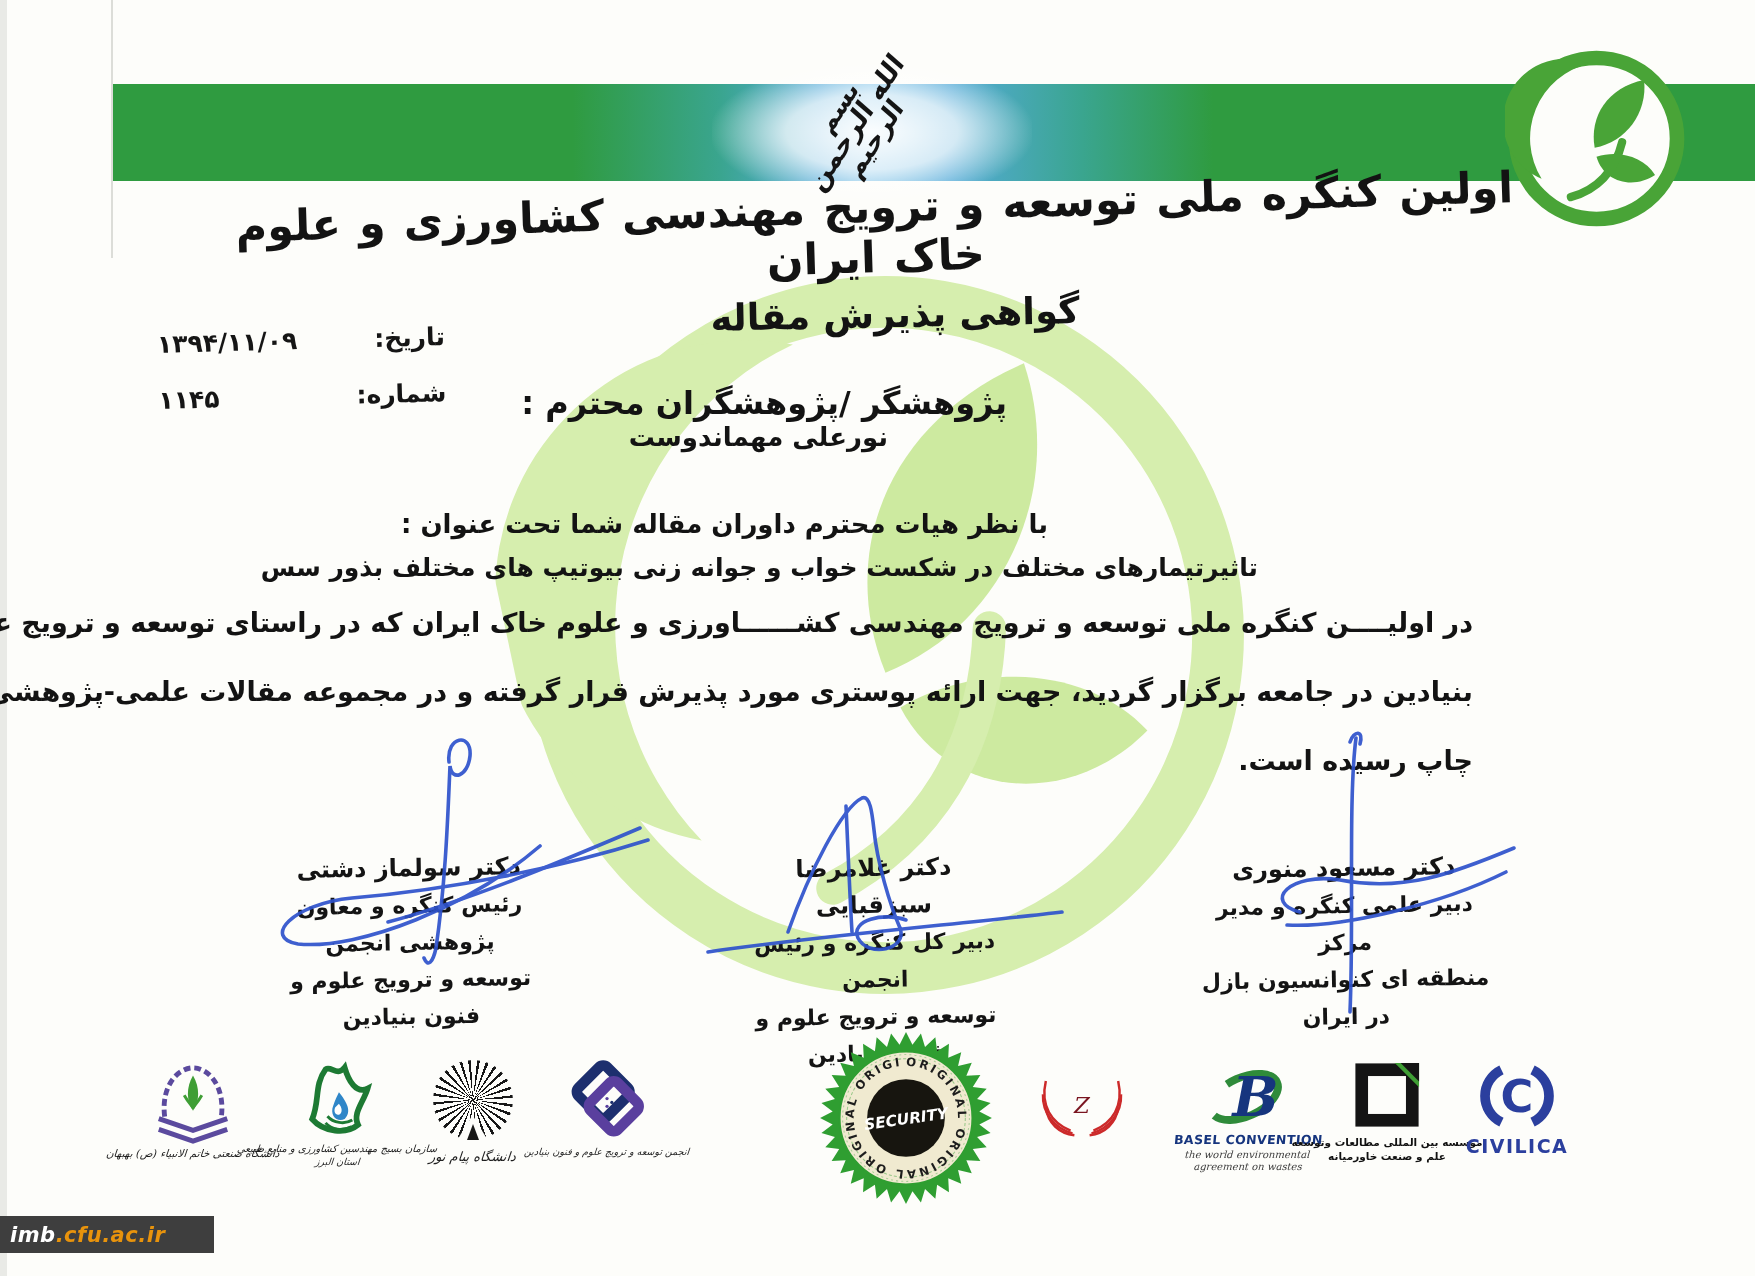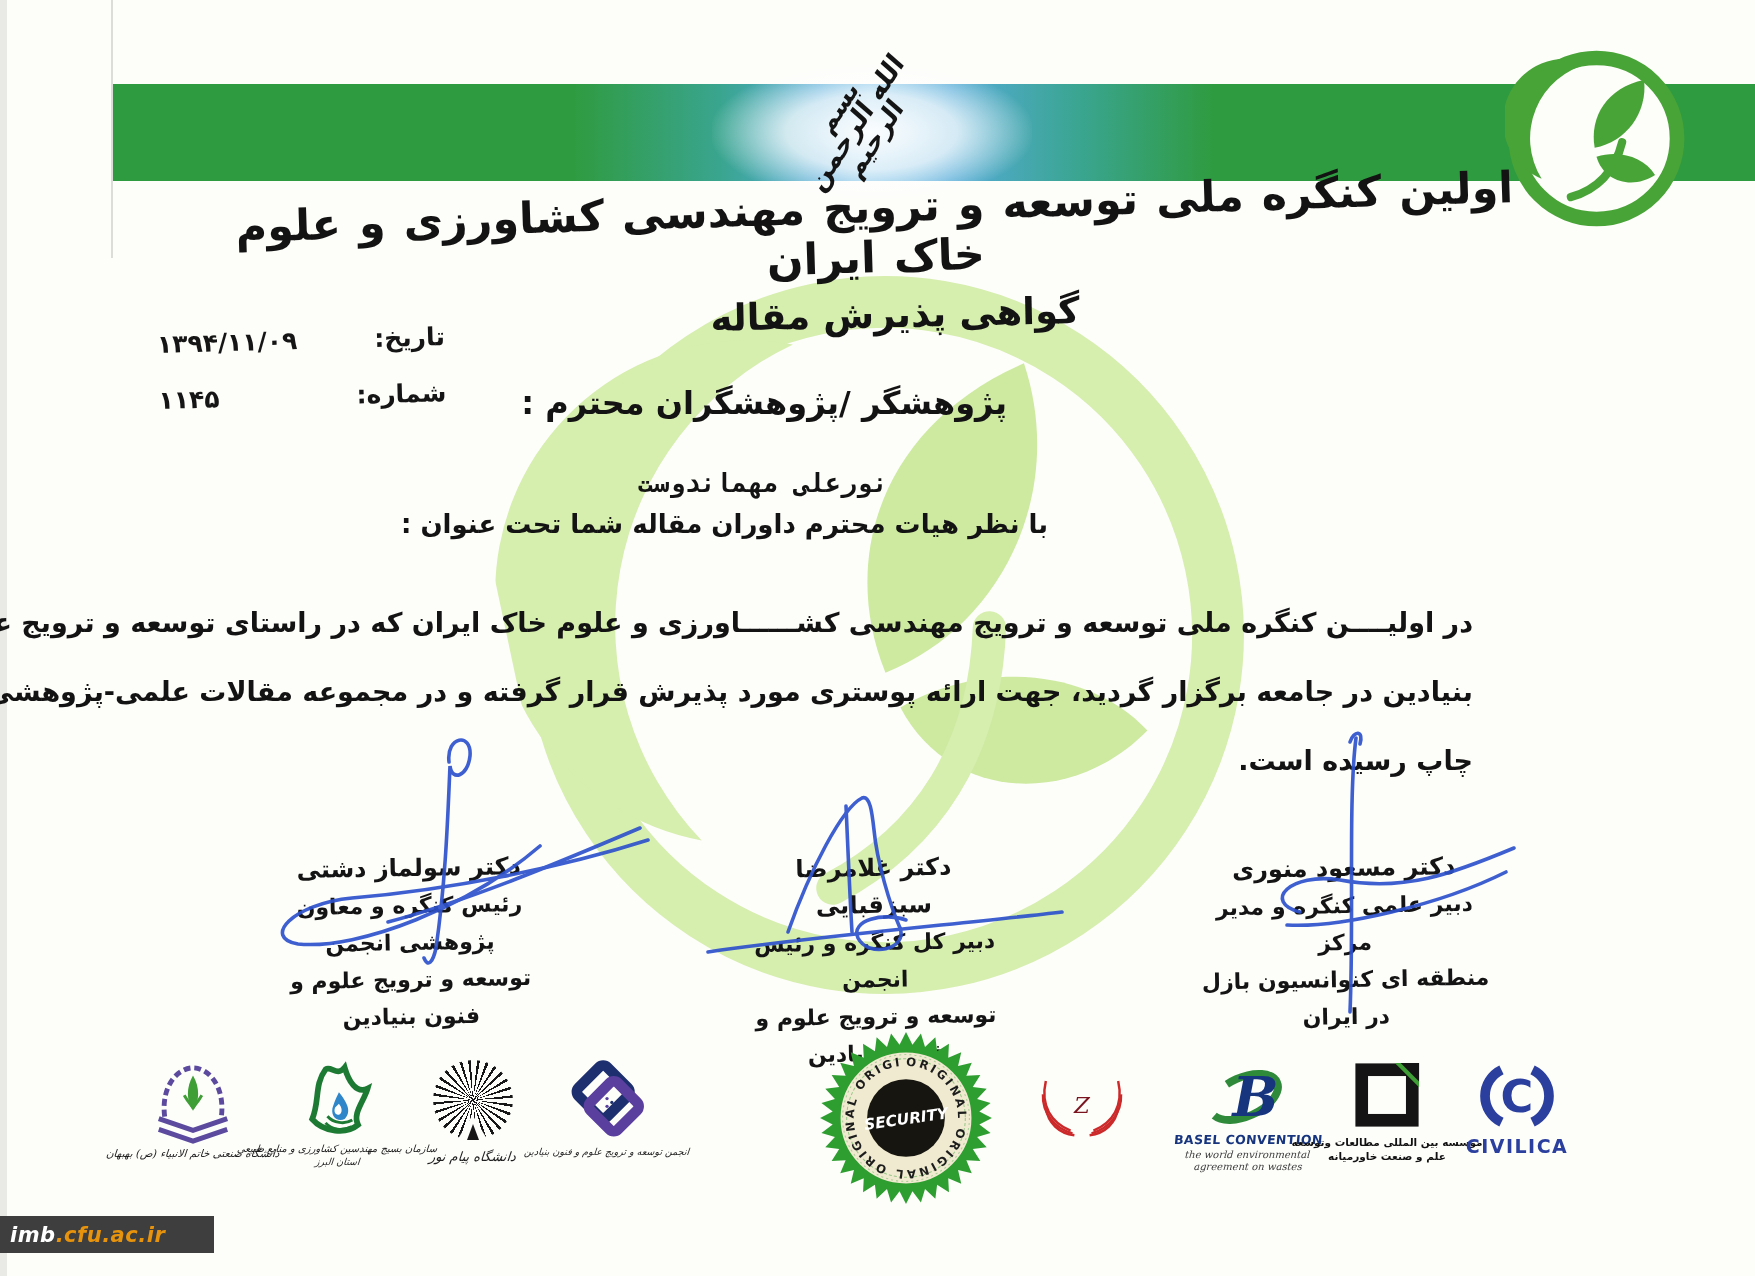--- a/index.html
+++ b/index.html
@@ -44,21 +44,21 @@
 
   
   .meta{position:absolute;left:158px;top:326px;width:288px;direction:rtl;transform:rotate(-1.6deg);}
   .meta-row{display:flex;justify-content:space-between;align-items:baseline;
     font-size:25px;font-weight:bold;margin-bottom:27px;color:#151515;}
   .meta-row .val{letter-spacing:1px;}
 
   
   .b-line{position:absolute;direction:rtl;white-space:nowrap;font-weight:bold;color:#131313;z-index:2;}
   #salutation{right:748px;top:384px;font-size:32px;}
-  #recipient-name{right:867px;top:468px;font-size:26px;font-family:Liberation Mono, monospace;}
+  #recipient-name{right:867px;top:422px;font-size:26px;}
   #review-line{right:707px;top:503px;font-size:26px;margin-top:6px;}
   #paper-title{right:497px;top:553px;font-size:25px;}
   #para1{right:282px;top:607px;font-size:27px;}
   #para2{right:282px;top:676px;font-size:27px;}
   #para3{right:282px;top:745px;font-size:27px;}
 
   
   .sig-block{position:absolute;top:850px;direction:rtl;text-align:center;font-weight:bold;
     color:#141414;z-index:2;transform:rotate(-1deg);}
   .sig-block div{line-height:37px;}
@@ -151,20 +151,21 @@
     </div>
     <div class="meta-row">
       <span class="lbl">شماره:</span>
       <span class="val">۱۱۴۵</span>
     </div>
   </div>
 
   <div class="b-line" id="salutation">پژوهشگر /پژوهشگران محترم :</div>
   <div class="b-line" id="recipient-name">نورعلی مهماندوست</div>
   <div class="b-line" id="review-line">با نظر هیات محترم داوران مقاله شما تحت عنوان :</div>
+  <div class="b-line" id="paper-title">تاثیرتیمارهای مختلف در شکست خواب و جوانه زنی بیوتیپ های مختلف بذور سس</div>
   <div class="b-line" id="para1">در اولیــــن  کنگره ملی توسعه و ترویج مهندسی کشــــــاورزی و علوم خاک ایران که در راستای توسعه و ترویج علوم و فنون</div>
   <div class="b-line" id="para2">بنیادین در جامعه برگزار گردید، جهت ارائه   پوستری   مورد پذیرش قرار گرفته و در مجموعه مقالات علمی-پژوهشی کنگره به</div>
   <div class="b-line" id="para3">چاپ رسیده است.</div>
 
   <div class="sig-block" id="sig-right">
     <div class="sig-name">دکتر مسعود منوری</div>
     <div class="sig-role">دبیر علمی کنگره و مدیر مرکز</div>
     <div class="sig-role">منطقه ای کنوانسیون بازل در ایران</div>
   </div>
   <div class="sig-block" id="sig-center">

